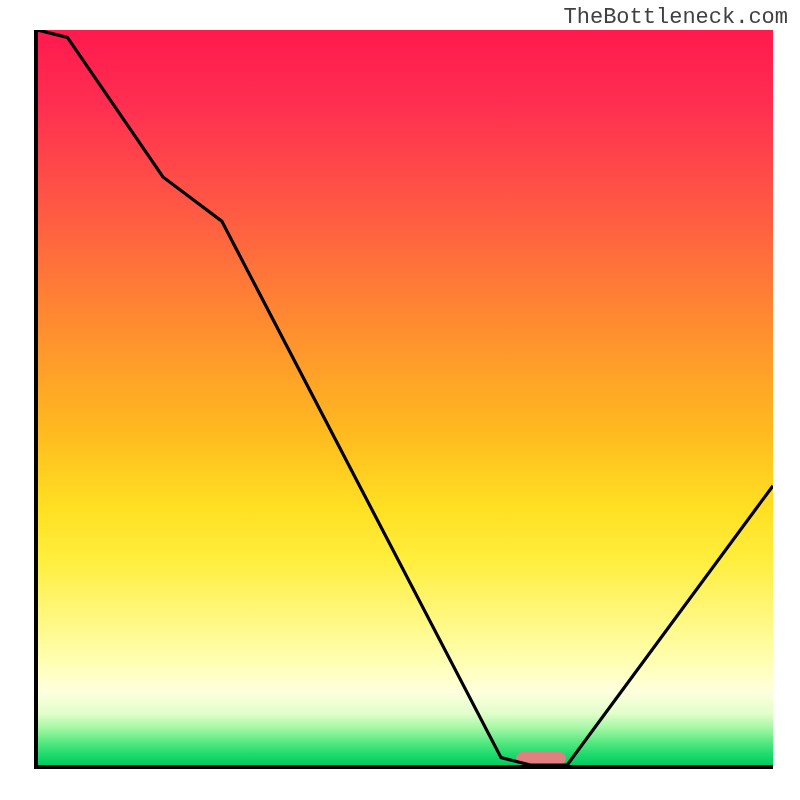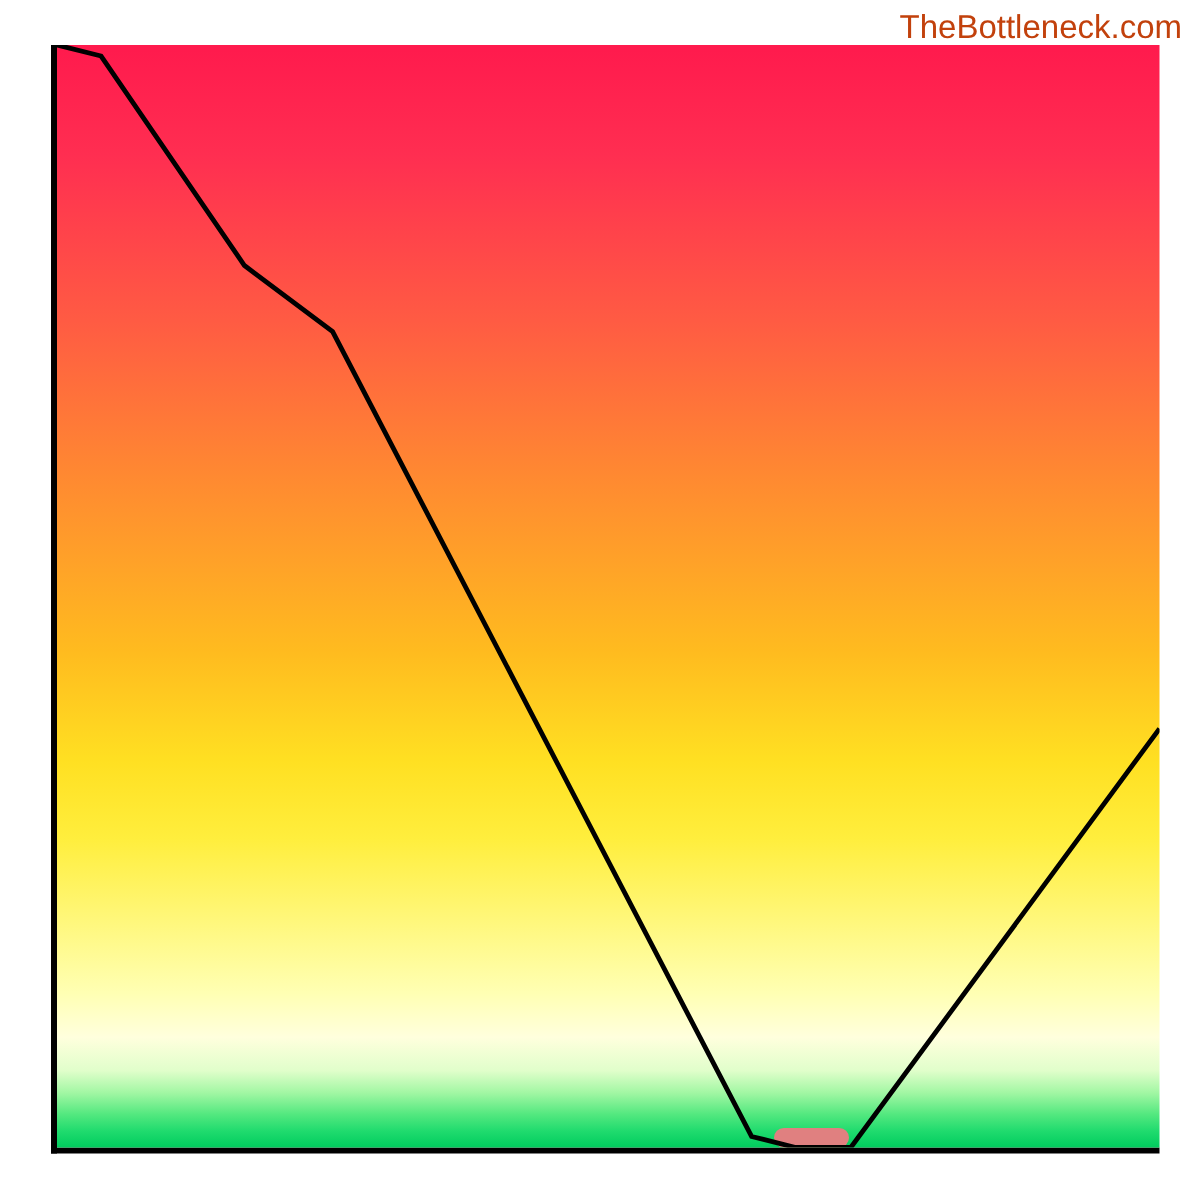--- a/index.html
+++ b/index.html
@@ -14,23 +14,24 @@
   .container {
     position: relative;
     width: 800px;
     height: 800px;
   }
   .watermark {
     position: absolute;
     top: 5px;
     right: 12px;
     font-size: 22px;
-    color: #c2410c;
+    color: #404040;
     font-weight: 500;
     z-index: 10;
+    font-family: Liberation Mono, monospace;
   }
   .plot-area {
     position: absolute;
     left: 34px;
     top: 30px;
     width: 735px;
     height: 735px;
     border-left: 4px solid #000;
     border-bottom: 4px solid #000;
   }

